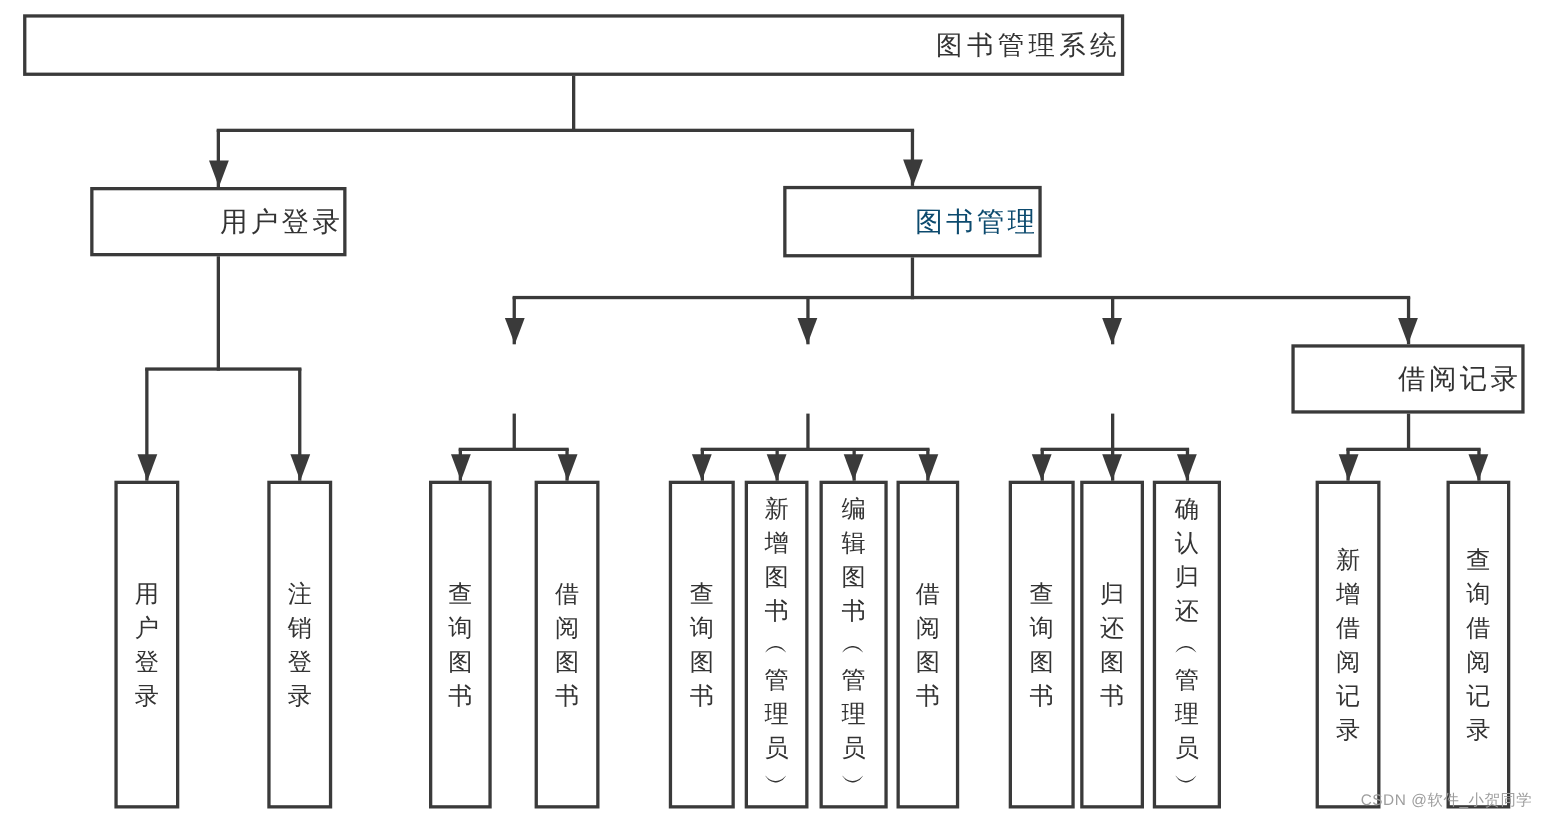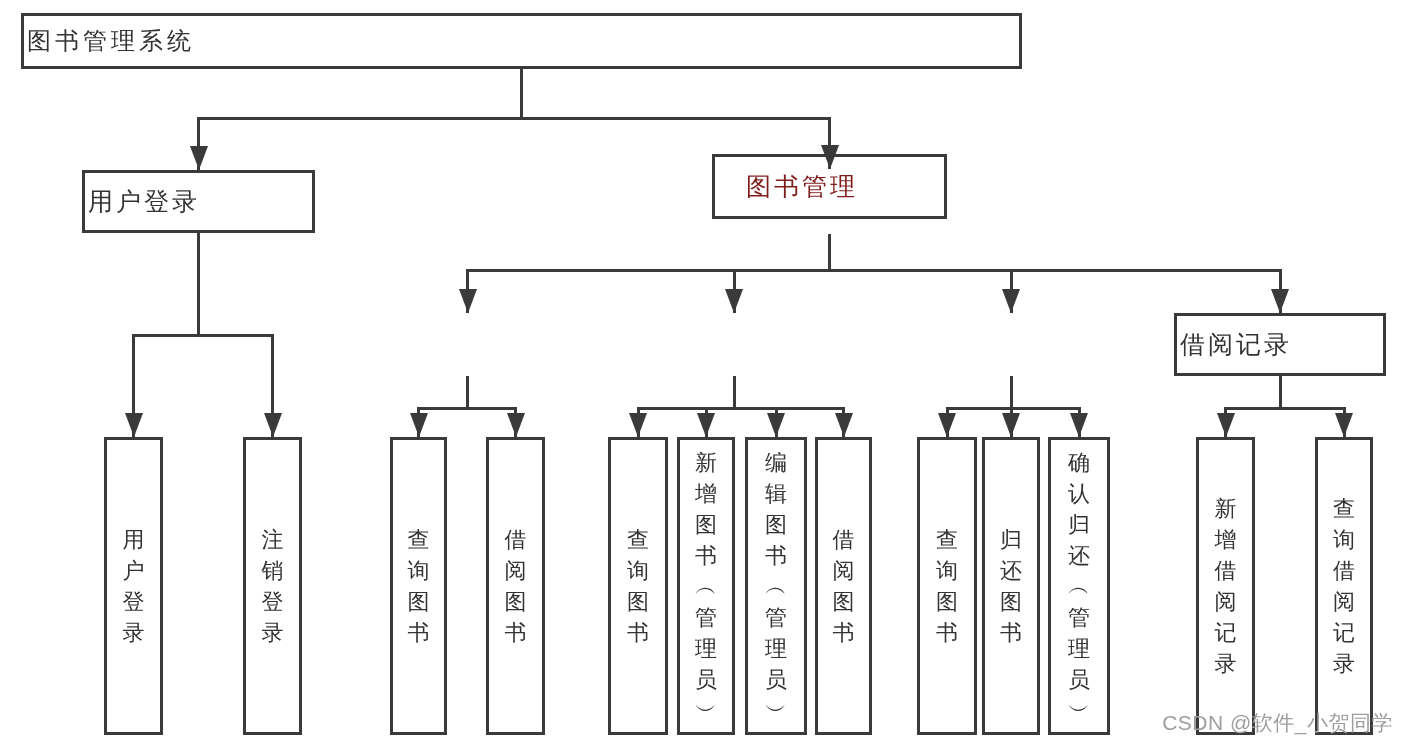--- a/index.html
+++ b/index.html
@@ -10,21 +10,21 @@
     font-family:"Liberation Sans",sans-serif;
     overflow:hidden;
   }
   .node{
     position:absolute;
     box-sizing:border-box;
     background:#ffffff;
     border:3px solid #0f766e;
     display:flex;
     align-items:center;
-    justify-content:flex-start;
+    justify-content:flex-end;
     color:#333333;
   }
   .node .hlabel{
     font-size:25px;
     letter-spacing:3px;
     white-space:nowrap;
     text-indent:3px;
   }
   .node.root .hlabel{font-size:24px;letter-spacing:4px;}
   .vstack{
@@ -45,39 +45,39 @@
     position:absolute;
     width:0;height:0;
     border-left:9px solid transparent;
     border-right:9px solid transparent;
     border-top:24px solid #3a3a3a;
   }
   .watermark{
     position:absolute;
     right:12px;
     bottom:10px;
-    font-size:21px;
+    font-size:14px;
     color:#9e9e9e;
     letter-spacing:0.5px;
     z-index:20;
     white-space:nowrap;
   }
 </style>
 </head>
 <body>
 
 <div id="canvas">
   <div class="watermark">CSDN @软件_小贺同学</div>
 <div class="node root" style="left: 21px; top: 13px; width: 1001px; height: 56px; border-color: rgb(58, 58, 58); color: rgb(51, 51, 51);">
       <div class="hlabel">图书管理系统</div>
     </div>
     <div class="node" style="left: 82px; top: 170px; width: 233px; height: 63px; border-color: rgb(58, 58, 58); color: rgb(51, 51, 51);">
       <div class="hlabel">用户登录</div>
     </div>
-    <div class="node" style="left: 712px; top: 154px; width: 235px; height: 65px; border-color: rgb(58, 58, 58); color: #7f1d1d; padding-left: 28px;">
+    <div class="node" style="left: 712px; top: 169px; width: 235px; height: 65px; border-color: rgb(58, 58, 58); color: #0c4a6e; padding-left: 28px;">
       <div class="hlabel">图书管理</div>
     </div>
     <div class="node" style="left: 1174px; top: 313px; width: 212px; height: 63px; border-color: rgb(58, 58, 58); color: rgb(51, 51, 51);">
       <div class="hlabel">借阅记录</div>
     </div>
     <div class="node" style="left: 104px; top: 437px; width: 59px; height: 298px; border-color: rgb(58, 58, 58); color: rgb(51, 51, 51);">
       <div class="vstack">
         <div class="vchar">用</div>
         <div class="vchar">户</div>
         <div class="vchar">登</div>

